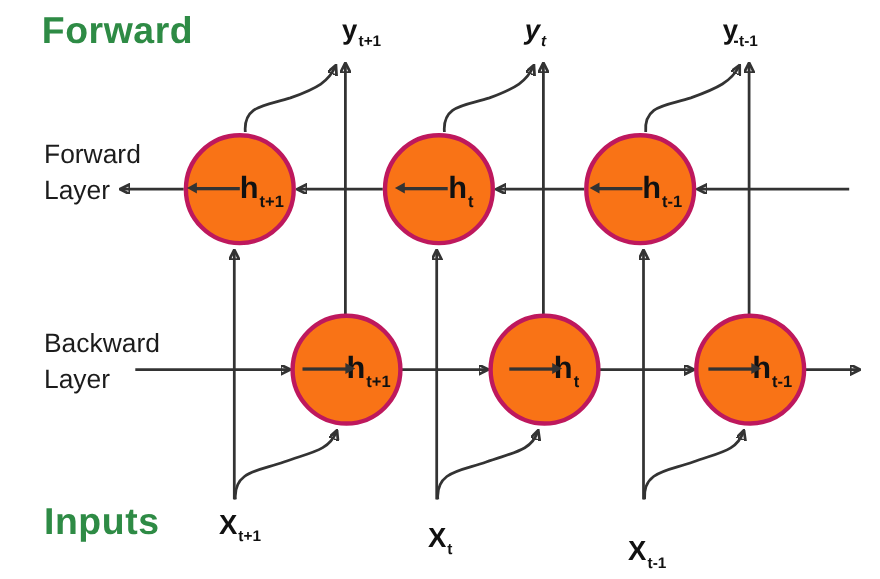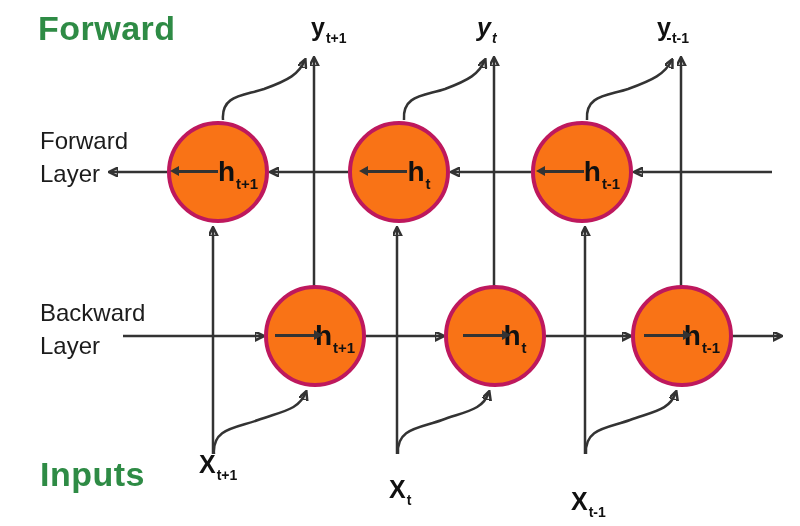--- a/index.html
+++ b/index.html
@@ -98,21 +98,21 @@
   <div class="io-label" style="left:285px;top:14px;margin-left:26px;">
     <span>y</span><span class="sub">t+1</span>
   </div>
   <div class="io-label" style="left:477px;top:14px;font-style:italic;">
     <span>y</span><span class="sub">t</span>
   </div>
   <div class="io-label" style="left:657px;top:14px;text-decoration:underline;">
     <span>y</span><span class="sub">t-1</span>
   </div>
 
-  <div class="io-label" style="left:199px;top:451px;">
+  <div class="io-label" style="left:199px;top:464px;">
     <span>X</span><span class="sub">t+1</span>
   </div>
   <div class="io-label" style="left:389px;top:464px;margin-top:12px;">
     <span>X</span><span class="sub">t</span>
   </div>
   <div class="io-label" style="left:571px;top:488px;">
     <span>X</span><span class="sub">t-1</span>
   </div>
 
   <div class="node" style="left:167px;top:121px;">

